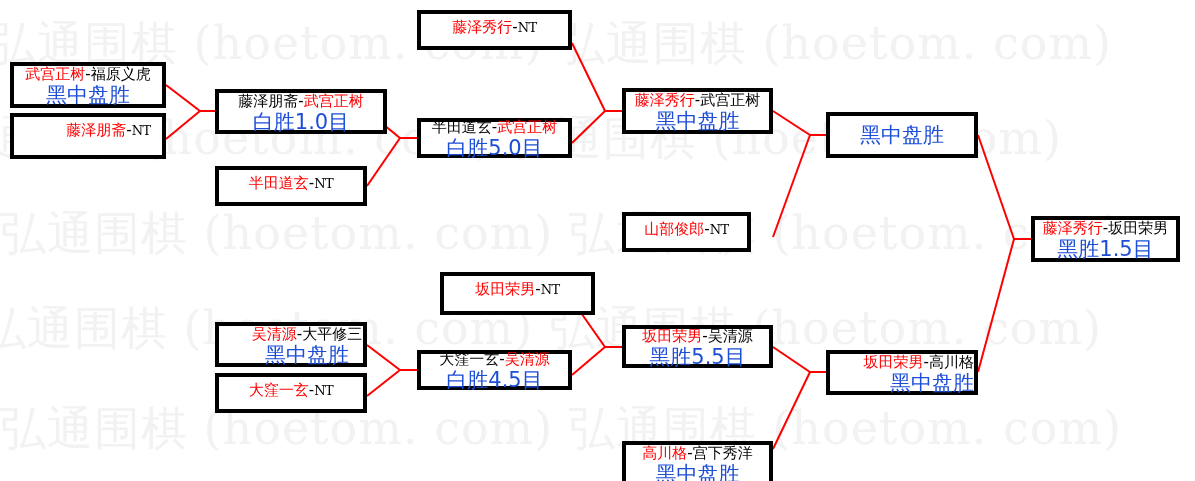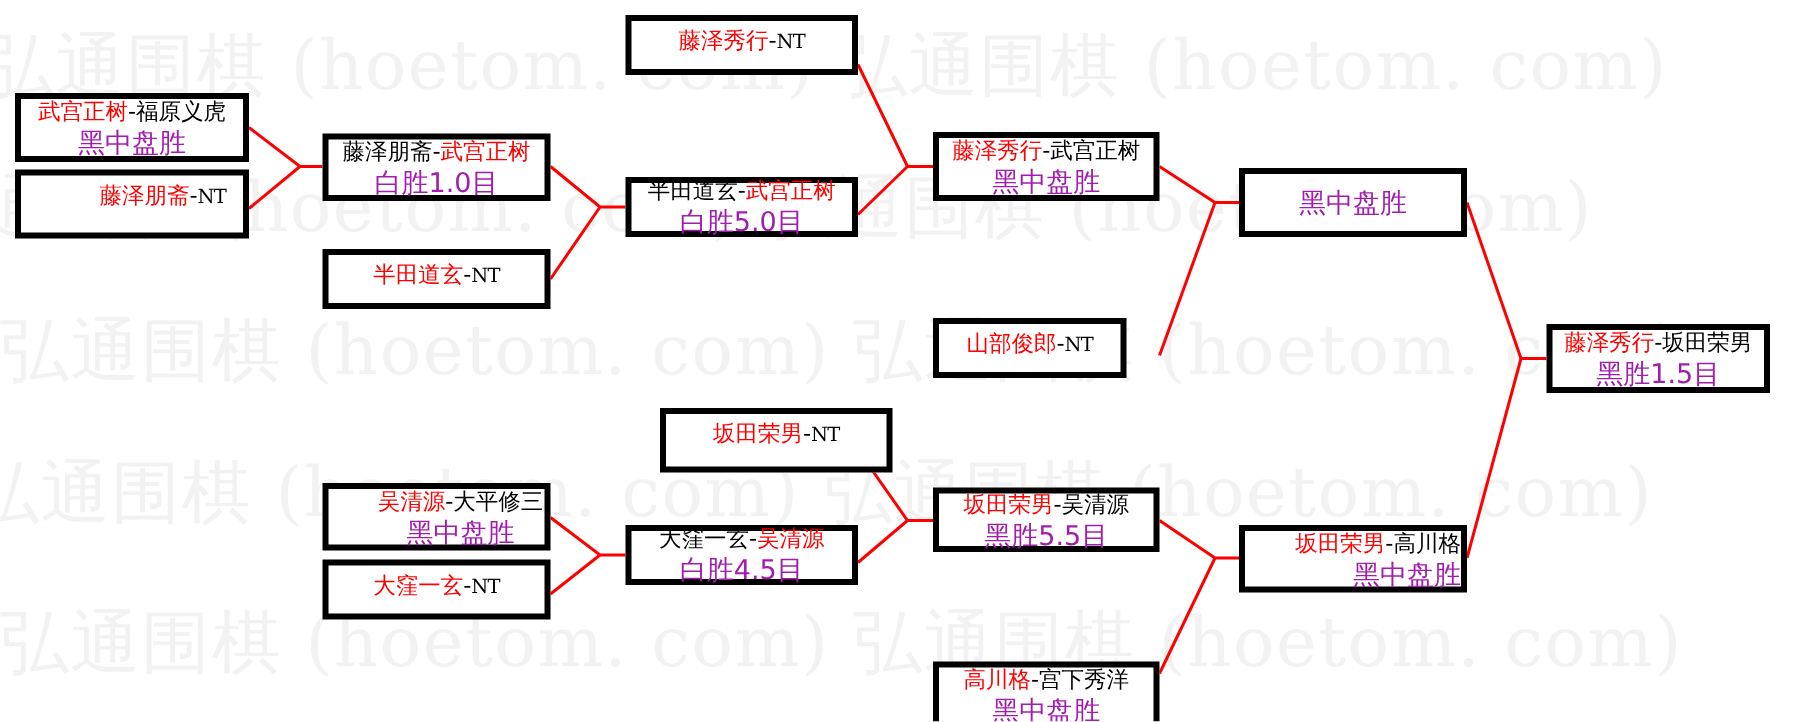--- a/index.html
+++ b/index.html
@@ -62,22 +62,22 @@
   }
   .node.two-line{ justify-content:center; padding-top:0; }
   .pair{
     white-space:nowrap;
     font-family:"DejaVu Sans","Liberation Sans",sans-serif;
     font-size:15px;
   }
   .result{
     white-space:nowrap;
     font-family:"DejaVu Sans","Liberation Sans",sans-serif;
-    font-size:18px;
-    color:#a21caf;
+    font-size:21px;
+    color:#1d4ed8;
   }
   .winner{ color:#ff0000; }
   .loser{ color:#000000; }
   .sep{ color:#000000; }
   .nt{
     color:#000000;
     font-size:13px;
     font-family:"DejaVu Serif","Liberation Serif",serif;
     letter-spacing:-0.5px;
   }
@@ -115,21 +115,21 @@
     </svg>
 
   <div id="nodes">
       <div class="node two-line" style="left: 10px; top: 62px; width: 156px; height: 46px; border-color: rgb(0, 0, 0);">
         <div class="pair"><span class="winner">武宫正树</span><span class="sep">-</span><span class="loser">福原义虎</span></div>
         <div class="result">黑中盘胜</div>
       </div>
       <div class="node" style="left: 10px; top: 113px; width: 156px; height: 46px; border-color: rgb(0, 0, 0); padding-left: 41px;">
         <div class="pair"><span class="winner">藤泽朋斋</span><span class="sep">-</span><span class="nt">NT</span></div>
       </div>
-      <div class="node two-line" style="left: 215px; top: 89px; width: 152px; height: 45px; border-color: rgb(0, 0, 0);">
+      <div class="node two-line" style="left: 215px; top: 89px; width: 172px; height: 45px; border-color: rgb(0, 0, 0);">
         <div class="pair"><span class="loser">藤泽朋斋</span><span class="sep">-</span><span class="winner">武宫正树</span></div>
         <div class="result">白胜1.0目</div>
       </div>
       <div class="node" style="left: 215px; top: 166px; width: 152px; height: 40px; border-color: rgb(0, 0, 0);">
         <div class="pair"><span class="winner">半田道玄</span><span class="sep">-</span><span class="nt">NT</span></div>
       </div>
       <div class="node" style="left: 417px; top: 10px; width: 155px; height: 40px; border-color: rgb(0, 0, 0);">
         <div class="pair"><span class="winner">藤泽秀行</span><span class="sep">-</span><span class="nt">NT</span></div>
       </div>
       <div class="node two-line" style="left: 417px; top: 118px; width: 155px; height: 40px; border-color: rgb(0, 0, 0);">

